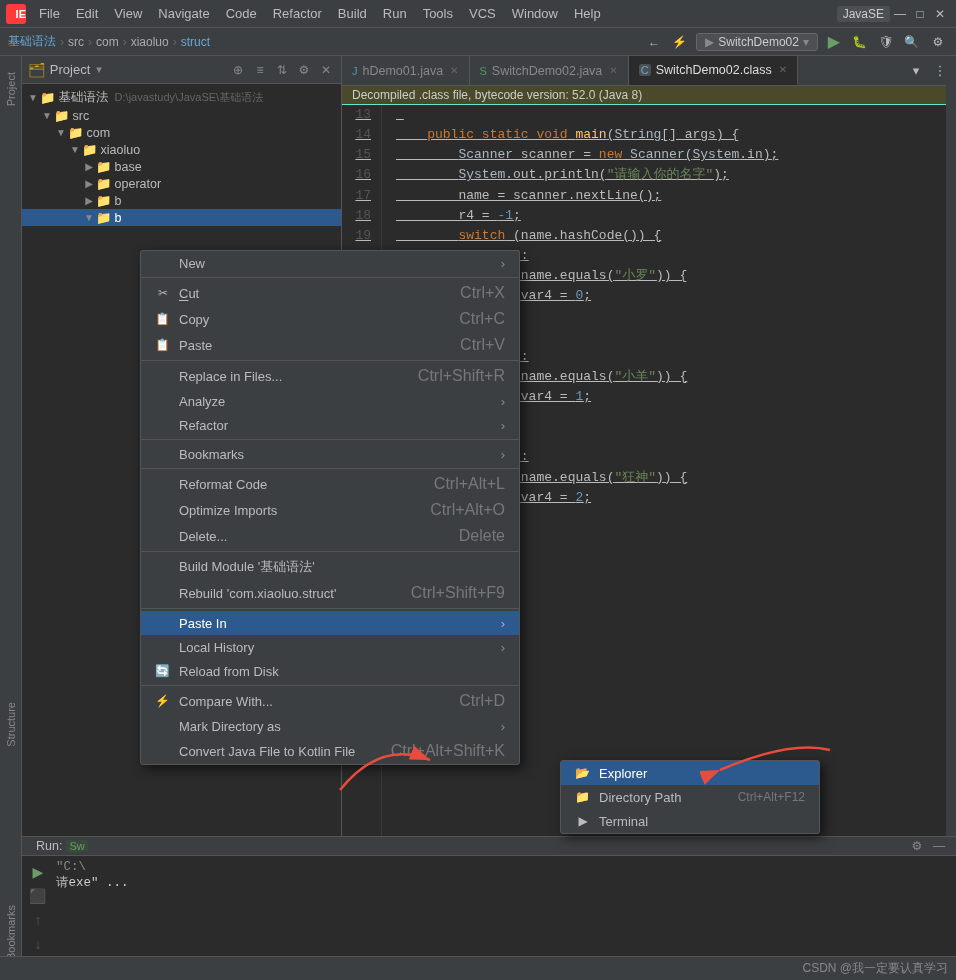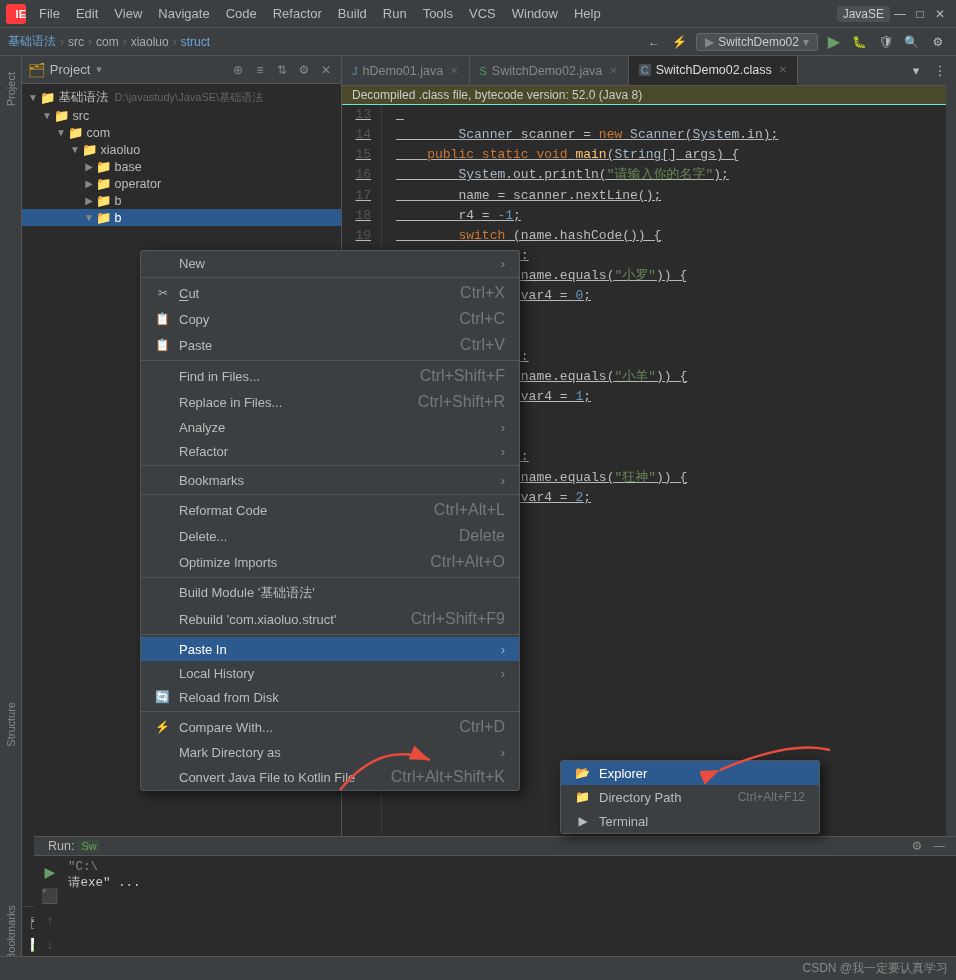--- a/index.html
+++ b/index.html
@@ -381,21 +381,21 @@
       position: absolute;
       bottom: 0;
       left: 0;
       right: 0;
     }
 
     
     .bottom-panel {
       position: absolute;
       bottom: 24px;
-      left: 34px;
+      left: 22px;
       right: 0;
       height: 120px;
       background: #2b2b2b;
       border-top: 1px solid #555;
       display: flex;
       flex-direction: column;
     }
     .bottom-panel-header {
       display: flex;
       align-items: center;
@@ -652,22 +652,22 @@
           <div>27</div>
           <div>&nbsp;</div>
           <div>28</div>
           <div>29</div>
           <div>30</div>
           <div>31</div>
           <div>32</div>
         </div>
         <div class="code-content">
           <div>&nbsp;</div>
+          <div>&nbsp;&nbsp;&nbsp;&nbsp;<span class="kw">public static void</span> <span class="fn">main</span>(<span class="cls">String</span>[] args) {</div>
           <div>&nbsp;&nbsp;&nbsp;&nbsp;&nbsp;&nbsp;&nbsp;&nbsp;<span class="cls">Scanner</span> scanner = <span class="kw">new</span> <span class="cls">Scanner</span>(<span class="cls">System</span>.in);</div>
-          <div>&nbsp;&nbsp;&nbsp;&nbsp;<span class="kw">public static void</span> <span class="fn">main</span>(<span class="cls">String</span>[] args) {</div>
           <div>&nbsp;&nbsp;&nbsp;&nbsp;&nbsp;&nbsp;&nbsp;&nbsp;<span class="cls">System</span>.out.println(<span class="str">"请输入你的名字"</span>);</div>
           <div>&nbsp;&nbsp;&nbsp;&nbsp;&nbsp;&nbsp;&nbsp;&nbsp;name = scanner.nextLine();</div>
           <div>&nbsp;&nbsp;&nbsp;&nbsp;&nbsp;&nbsp;&nbsp;&nbsp;r4 = <span class="num">-1</span>;</div>
           <div>&nbsp;&nbsp;&nbsp;&nbsp;&nbsp;&nbsp;&nbsp;&nbsp;<span class="kw">switch</span> (name.hashCode()) {</div>
           <div>&nbsp;&nbsp;&nbsp;&nbsp;&nbsp;&nbsp;&nbsp;&nbsp;&nbsp;&nbsp;&nbsp;&nbsp;<span class="num">3176</span>:</div>
           <div>&nbsp;&nbsp;&nbsp;&nbsp;&nbsp;&nbsp;&nbsp;&nbsp;&nbsp;&nbsp;&nbsp;&nbsp;<span class="kw">if</span> (name.equals(<span class="str">"小罗"</span>)) {</div>
           <div>&nbsp;&nbsp;&nbsp;&nbsp;&nbsp;&nbsp;&nbsp;&nbsp;&nbsp;&nbsp;&nbsp;&nbsp;&nbsp;&nbsp;&nbsp;&nbsp;var4 = <span class="num">0</span>;</div>
           <div>&nbsp;&nbsp;&nbsp;&nbsp;&nbsp;&nbsp;&nbsp;&nbsp;&nbsp;&nbsp;&nbsp;&nbsp;}</div>
           <div>&nbsp;&nbsp;&nbsp;&nbsp;&nbsp;&nbsp;&nbsp;&nbsp;&nbsp;&nbsp;&nbsp;&nbsp;ak;</div>
           <div>&nbsp;&nbsp;&nbsp;&nbsp;&nbsp;&nbsp;&nbsp;&nbsp;&nbsp;&nbsp;&nbsp;&nbsp;<span class="num">3227</span>:</div>
@@ -739,25 +739,20 @@
 
 
     <div class="ctx-item">
       <span class="ctx-icon">📋</span>
       <span>Paste</span>
       <span class="shortcut">Ctrl+V</span>
     </div>
     <div class="ctx-sep"></div>
 
 
-    <div class="ctx-item">
-      <span class="ctx-icon"></span>
-      <span>Find in Files...</span>
-      <span class="shortcut">Ctrl+Shift+F</span>
-    </div>
 
     <div class="ctx-item">
       <span class="ctx-icon"></span>
       <span>Replace in Files...</span>
       <span class="shortcut">Ctrl+Shift+R</span>
     </div>
 
     <div class="ctx-item">
       <span class="ctx-icon"></span>
       <span>Analyze</span>
@@ -779,28 +774,28 @@
     <div class="ctx-sep"></div>
 
     <div class="ctx-item">
       <span class="ctx-icon"></span>
       <span>Reformat Code</span>
       <span class="shortcut">Ctrl+Alt+L</span>
     </div>
 
     <div class="ctx-item">
       <span class="ctx-icon"></span>
+      <span>Optimize Imports</span>
+      <span class="shortcut">Ctrl+Alt+O</span>
+    </div>
+
+    <div class="ctx-item">
+      <span class="ctx-icon"></span>
       <span>Delete...</span>
       <span class="shortcut">Delete</span>
-    </div>
-
-    <div class="ctx-item">
-      <span class="ctx-icon"></span>
-      <span>Optimize Imports</span>
-      <span class="shortcut">Ctrl+Alt+O</span>
     </div>
     <div class="ctx-sep"></div>
 
     <div class="ctx-item">
       <span class="ctx-icon"></span>
       <span>Build Module '基础语法'</span>
     </div>
 
     <div class="ctx-item">
       <span class="ctx-icon"></span>

